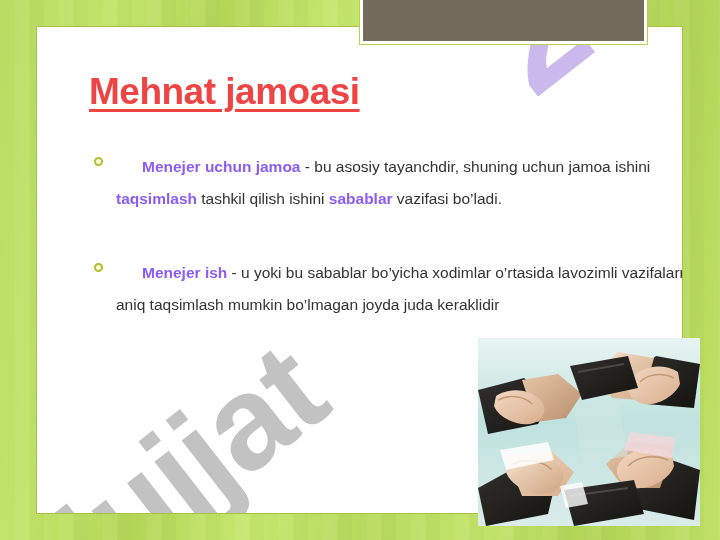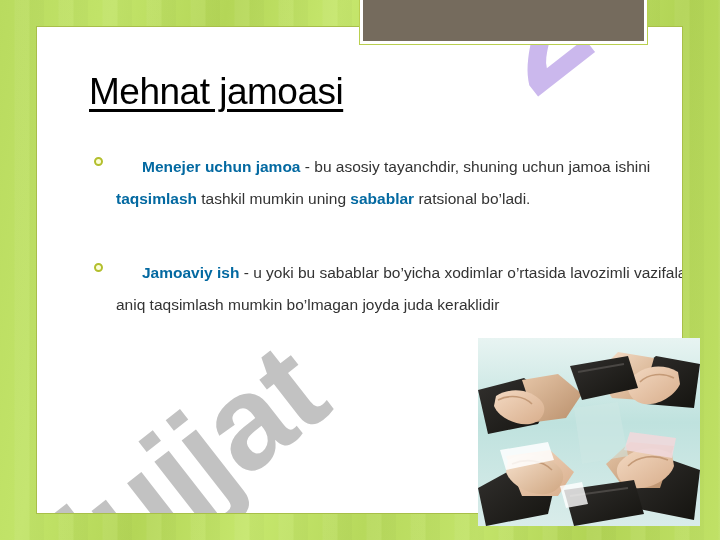--- a/index.html
+++ b/index.html
@@ -98,22 +98,22 @@
     z-index: 4;
     white-space: nowrap;
   }
 
   
   .title {
     position: absolute;
     left: 52px;
     top: 44px;
     font-size: 37px;
-    font-weight: normal;
-    color: #000000;
+    font-weight: bold;
+    color: #ef4444;
     text-decoration: underline;
     text-underline-offset: 5px;
     text-decoration-thickness: 3px;
     letter-spacing: -0.5px;
     z-index: 7;
     white-space: nowrap;
   }
 
   
   .bullets {
@@ -144,21 +144,21 @@
   .bullet-text {
     margin: 0;
     padding-left: 27px;
     font-size: 15.5px;
     line-height: 32px;
     color: #333333;
     text-indent: 26px;
   }
 
   .bullet-text b {
-    color: #0369a1;
+    color: #8b5cf6;
     text-align: center;
   }
 
   
   .photo {
     position: absolute;
     left: 478px;
     top: 338px;
     width: 222px;
     height: 188px;
@@ -181,28 +181,28 @@
 
     <div class="wm-hujjat">Hujjat</div>
 
     <div class="title">Mehnat jamoasi</div>
 
     <div class="bullets">
 
       <div class="bullet-row">
         <span class="bullet-marker"></span>
         <p class="bullet-text">
-          <b>Menejer uchun jamoa</b><span> - bu asosiy tayanchdir, shuning uchun jamoa ishini </span><b>taqsimlash</b><span> tashkil mumkin uning </span><b>sabablar</b><span> ratsional bo’ladi.</span>
+          <b>Menejer uchun jamoa</b><span> - bu asosiy tayanchdir, shuning uchun jamoa ishini </span><b>taqsimlash</b><span> tashkil qilish ishini </span><b>sabablar</b><span> vazifasi bo’ladi.</span>
         </p>
       </div>
 
       <div class="bullet-row">
         <span class="bullet-marker"></span>
         <p class="bullet-text">
-          <b>Jamoaviy ish</b><span> - u yoki bu sabablar bo’yicha xodimlar o’rtasida lavozimli vazifalarni aniq taqsimlash mumkin bo’lmagan joyda juda keraklidir</span>
+          <b>Menejer ish</b><span> - u yoki bu sabablar bo’yicha xodimlar o’rtasida lavozimli vazifalarni aniq taqsimlash mumkin bo’lmagan joyda juda keraklidir</span>
         </p>
       </div>
 
     </div>
   </div>
 
   <div class="top-banner"></div>
 
   <div class="photo">
     <svg width="222" height="188" viewBox="0 0 222 188">

